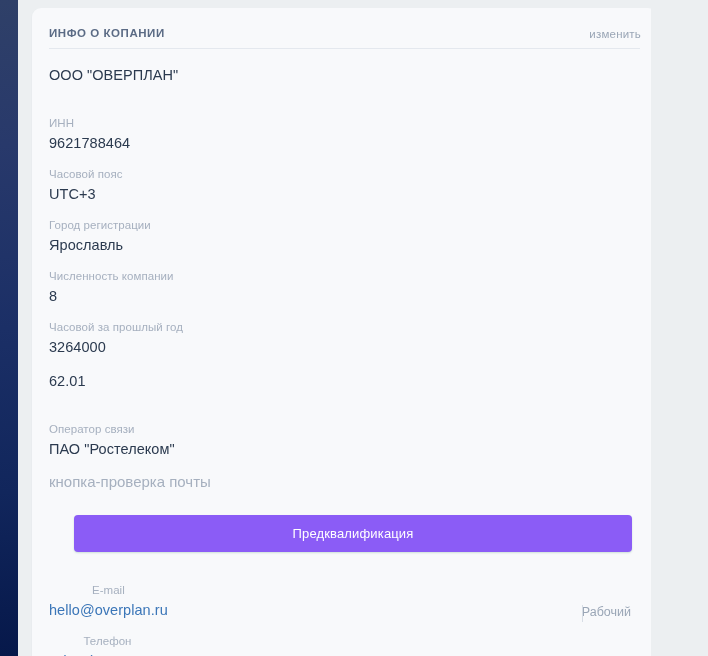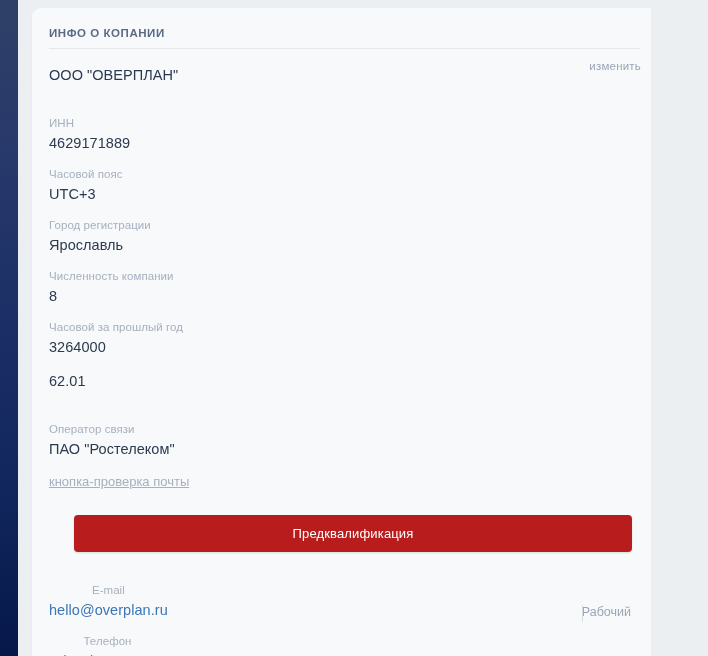--- a/index.html
+++ b/index.html
@@ -75,21 +75,20 @@
   }
   .card-edit-link {
     position: absolute;
     right: 16px;
     top: 20px;
     font-size: 11.5px;
     color: #9aa6b6;
     letter-spacing: 0.2px;
     cursor: pointer;
     white-space: nowrap;
-    margin-top: 32px;
   }
   .header-divider {
     position: absolute;
     left: 17px;
     top: 40px;
     width: 591px;
     height: 1px;
     background: #e4e8ee;
   }
 
@@ -124,32 +123,31 @@
   }
 
   
   .action-block {
     position: absolute;
     left: 17px;
     top: 465px;
     width: 592px;
   }
   .action-caption {
-    font-size: 13px;
+    font-size: 15px;
     color: #a6b0bf;
     line-height: 17px;
     white-space: nowrap;
-    text-decoration: underline;
   }
   .action-button {
     margin-top: 25px;
     margin-left: 25px;
     width: 558px;
     height: 37px;
-    background: #b91c1c;
+    background: #8b5cf6;
     border: none;
     border-radius: 4px;
     color: #ffffff;
     font-family: "Liberation Sans", sans-serif;
     font-size: 13px;
     letter-spacing: 0.15px;
     cursor: pointer;
     display: flex;
     align-items: center;
     justify-content: center;
@@ -232,21 +230,21 @@
     </div>
 
     <div class="fields">
 
       <div class="field">
         <div class="field-value">ООО "ОВЕРПЛАН"</div>
       </div>
 
       <div class="field">
         <div class="field-label">ИНН</div>
-        <div class="field-value">4629171889</div>
+        <div class="field-value">9621788464</div>
       </div>
 
       <div class="field">
         <div class="field-label">Часовой пояс</div>
         <div class="field-value">UTC+3</div>
       </div>
 
       <div class="field">
         <div class="field-label">Город регистрации</div>
         <div class="field-value">Ярославль</div>

